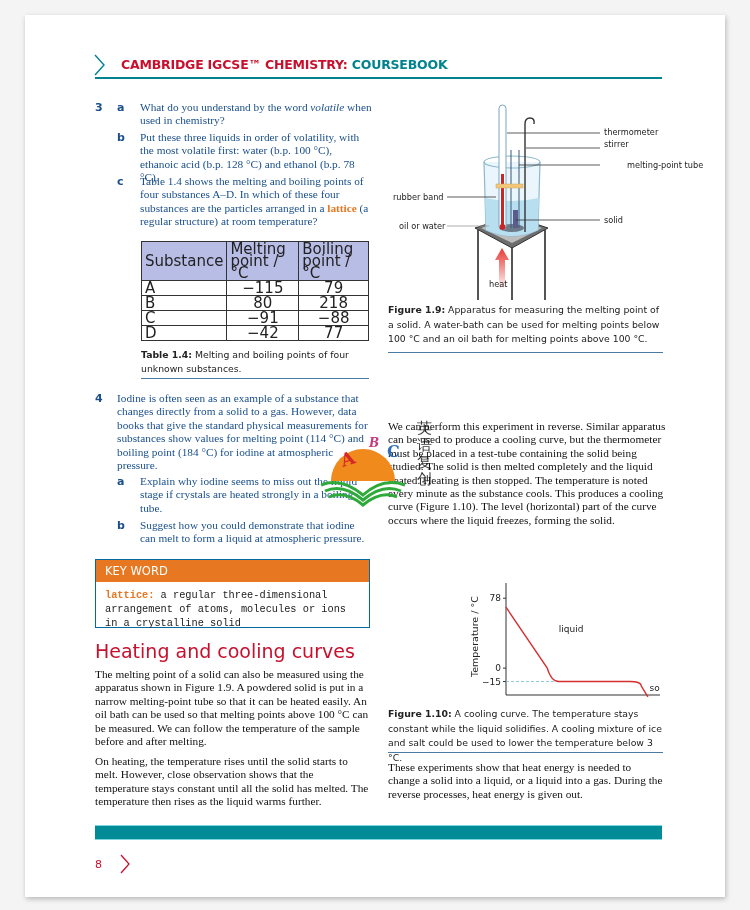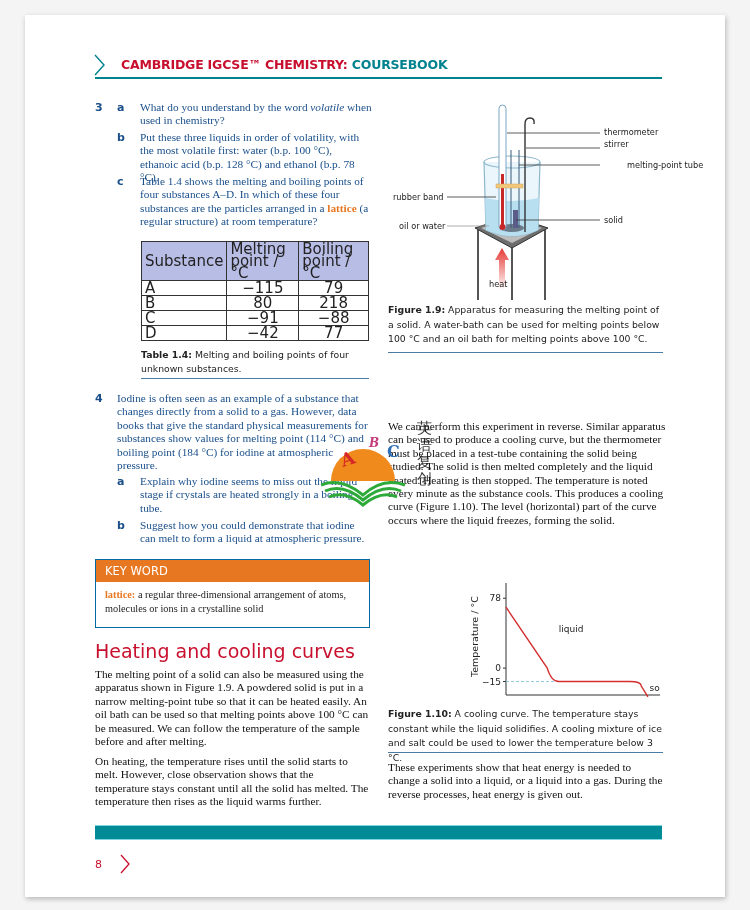--- a/index.html
+++ b/index.html
@@ -42,21 +42,21 @@
   .tcap { font-family: "DejaVu Sans", sans-serif; font-size: 9.3px; line-height: 14px; color: #222; }
   .tcap b { font-weight: bold; }
   .cap-rule { height: 1px; background: #4a7ca3; }
 
   
   .kwbox { left: 70px; top: 544px; width: 273px; height: 67px; border: 1px solid #0369a1; background: #fff; }
   .kwbox-head {
     background: #e87722; color: #fff; font-family: "DejaVu Sans", sans-serif; font-size: 11.5px;
     height: 22px; line-height: 22px; padding-left: 9px;
   }
-  .kwbox-body { padding: 6px 9px; font-family: Liberation Serif, serif; font-size: 10.3px; line-height: 14px; color: #222; }
+  .kwbox-body { padding: 6px 9px; font-family: Liberation Mono, monospace; font-size: 10.3px; line-height: 14px; color: #222; }
   .kwbox-body .term { color: #e87722; font-weight: bold; }
 
   
   .sec-head { left: 70px; top: 625px; font-family: "DejaVu Sans", sans-serif; font-size: 19px; color: #c8102e; white-space: nowrap; }
 
   
   .body { font-size: 11.3px; line-height: 13.4px; color: #111; }
 
   
   .figcap { font-family: "DejaVu Sans", sans-serif; font-size: 9.3px; line-height: 14.5px; color: #222; }

